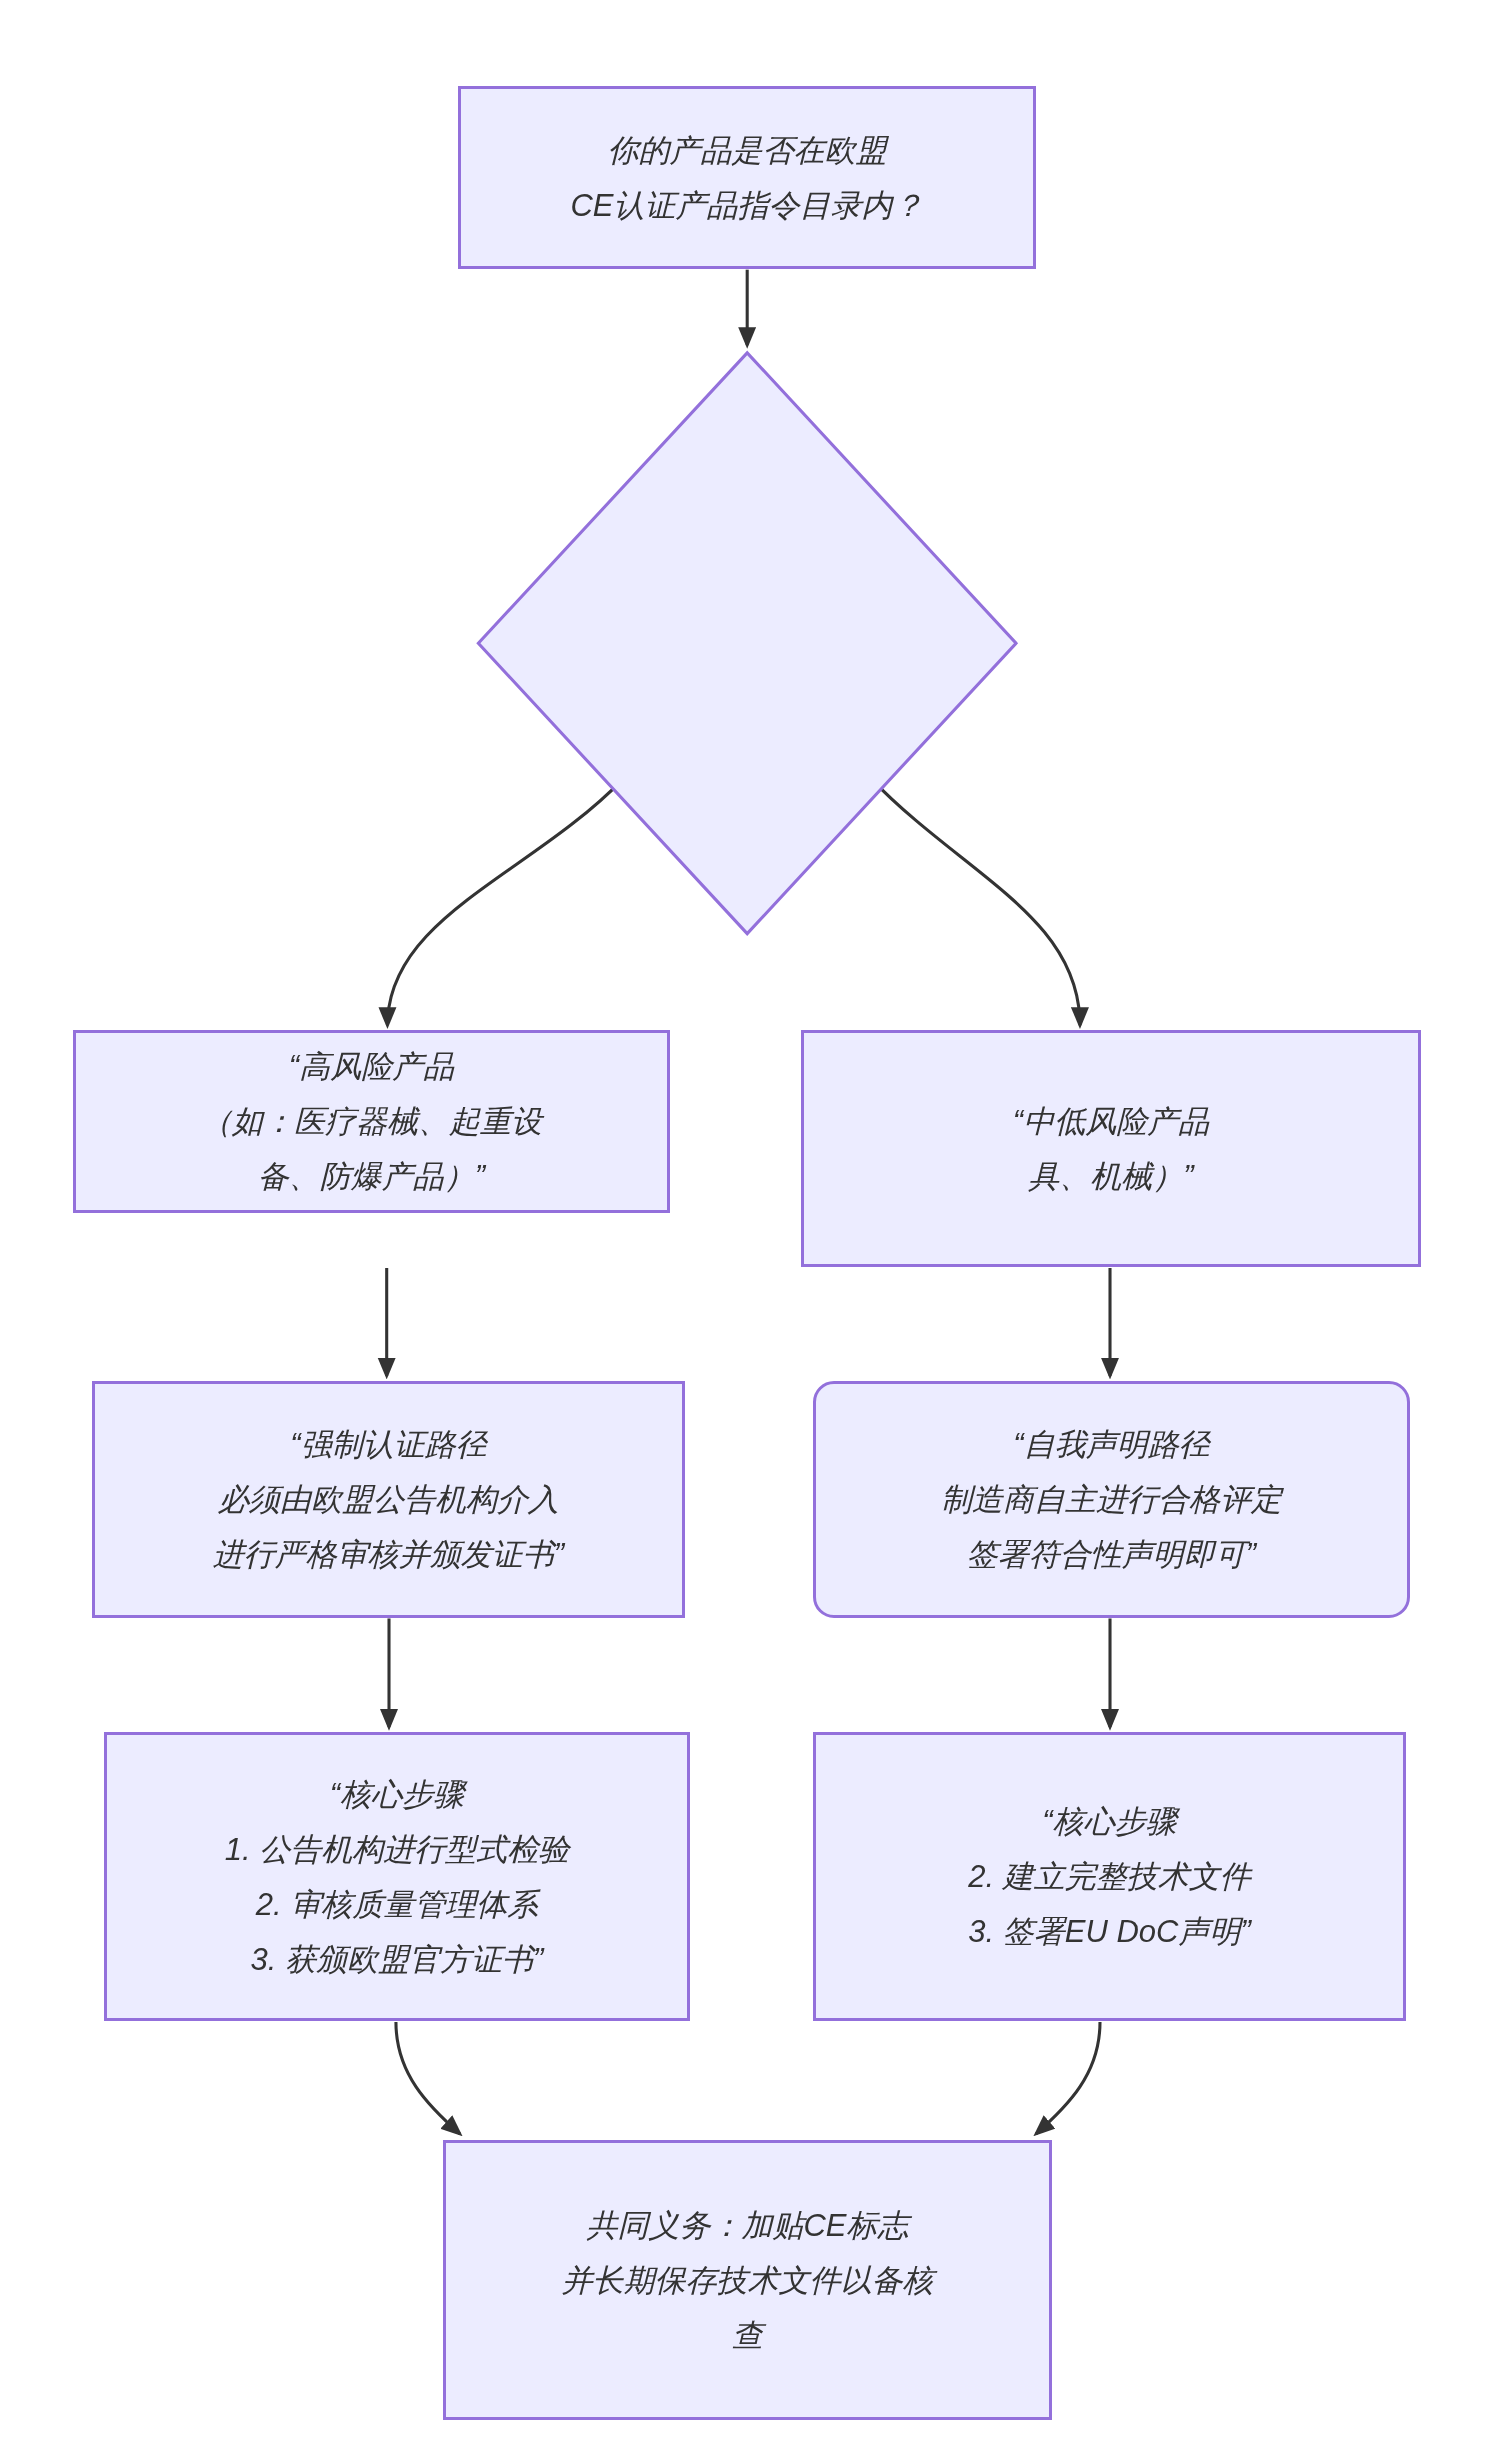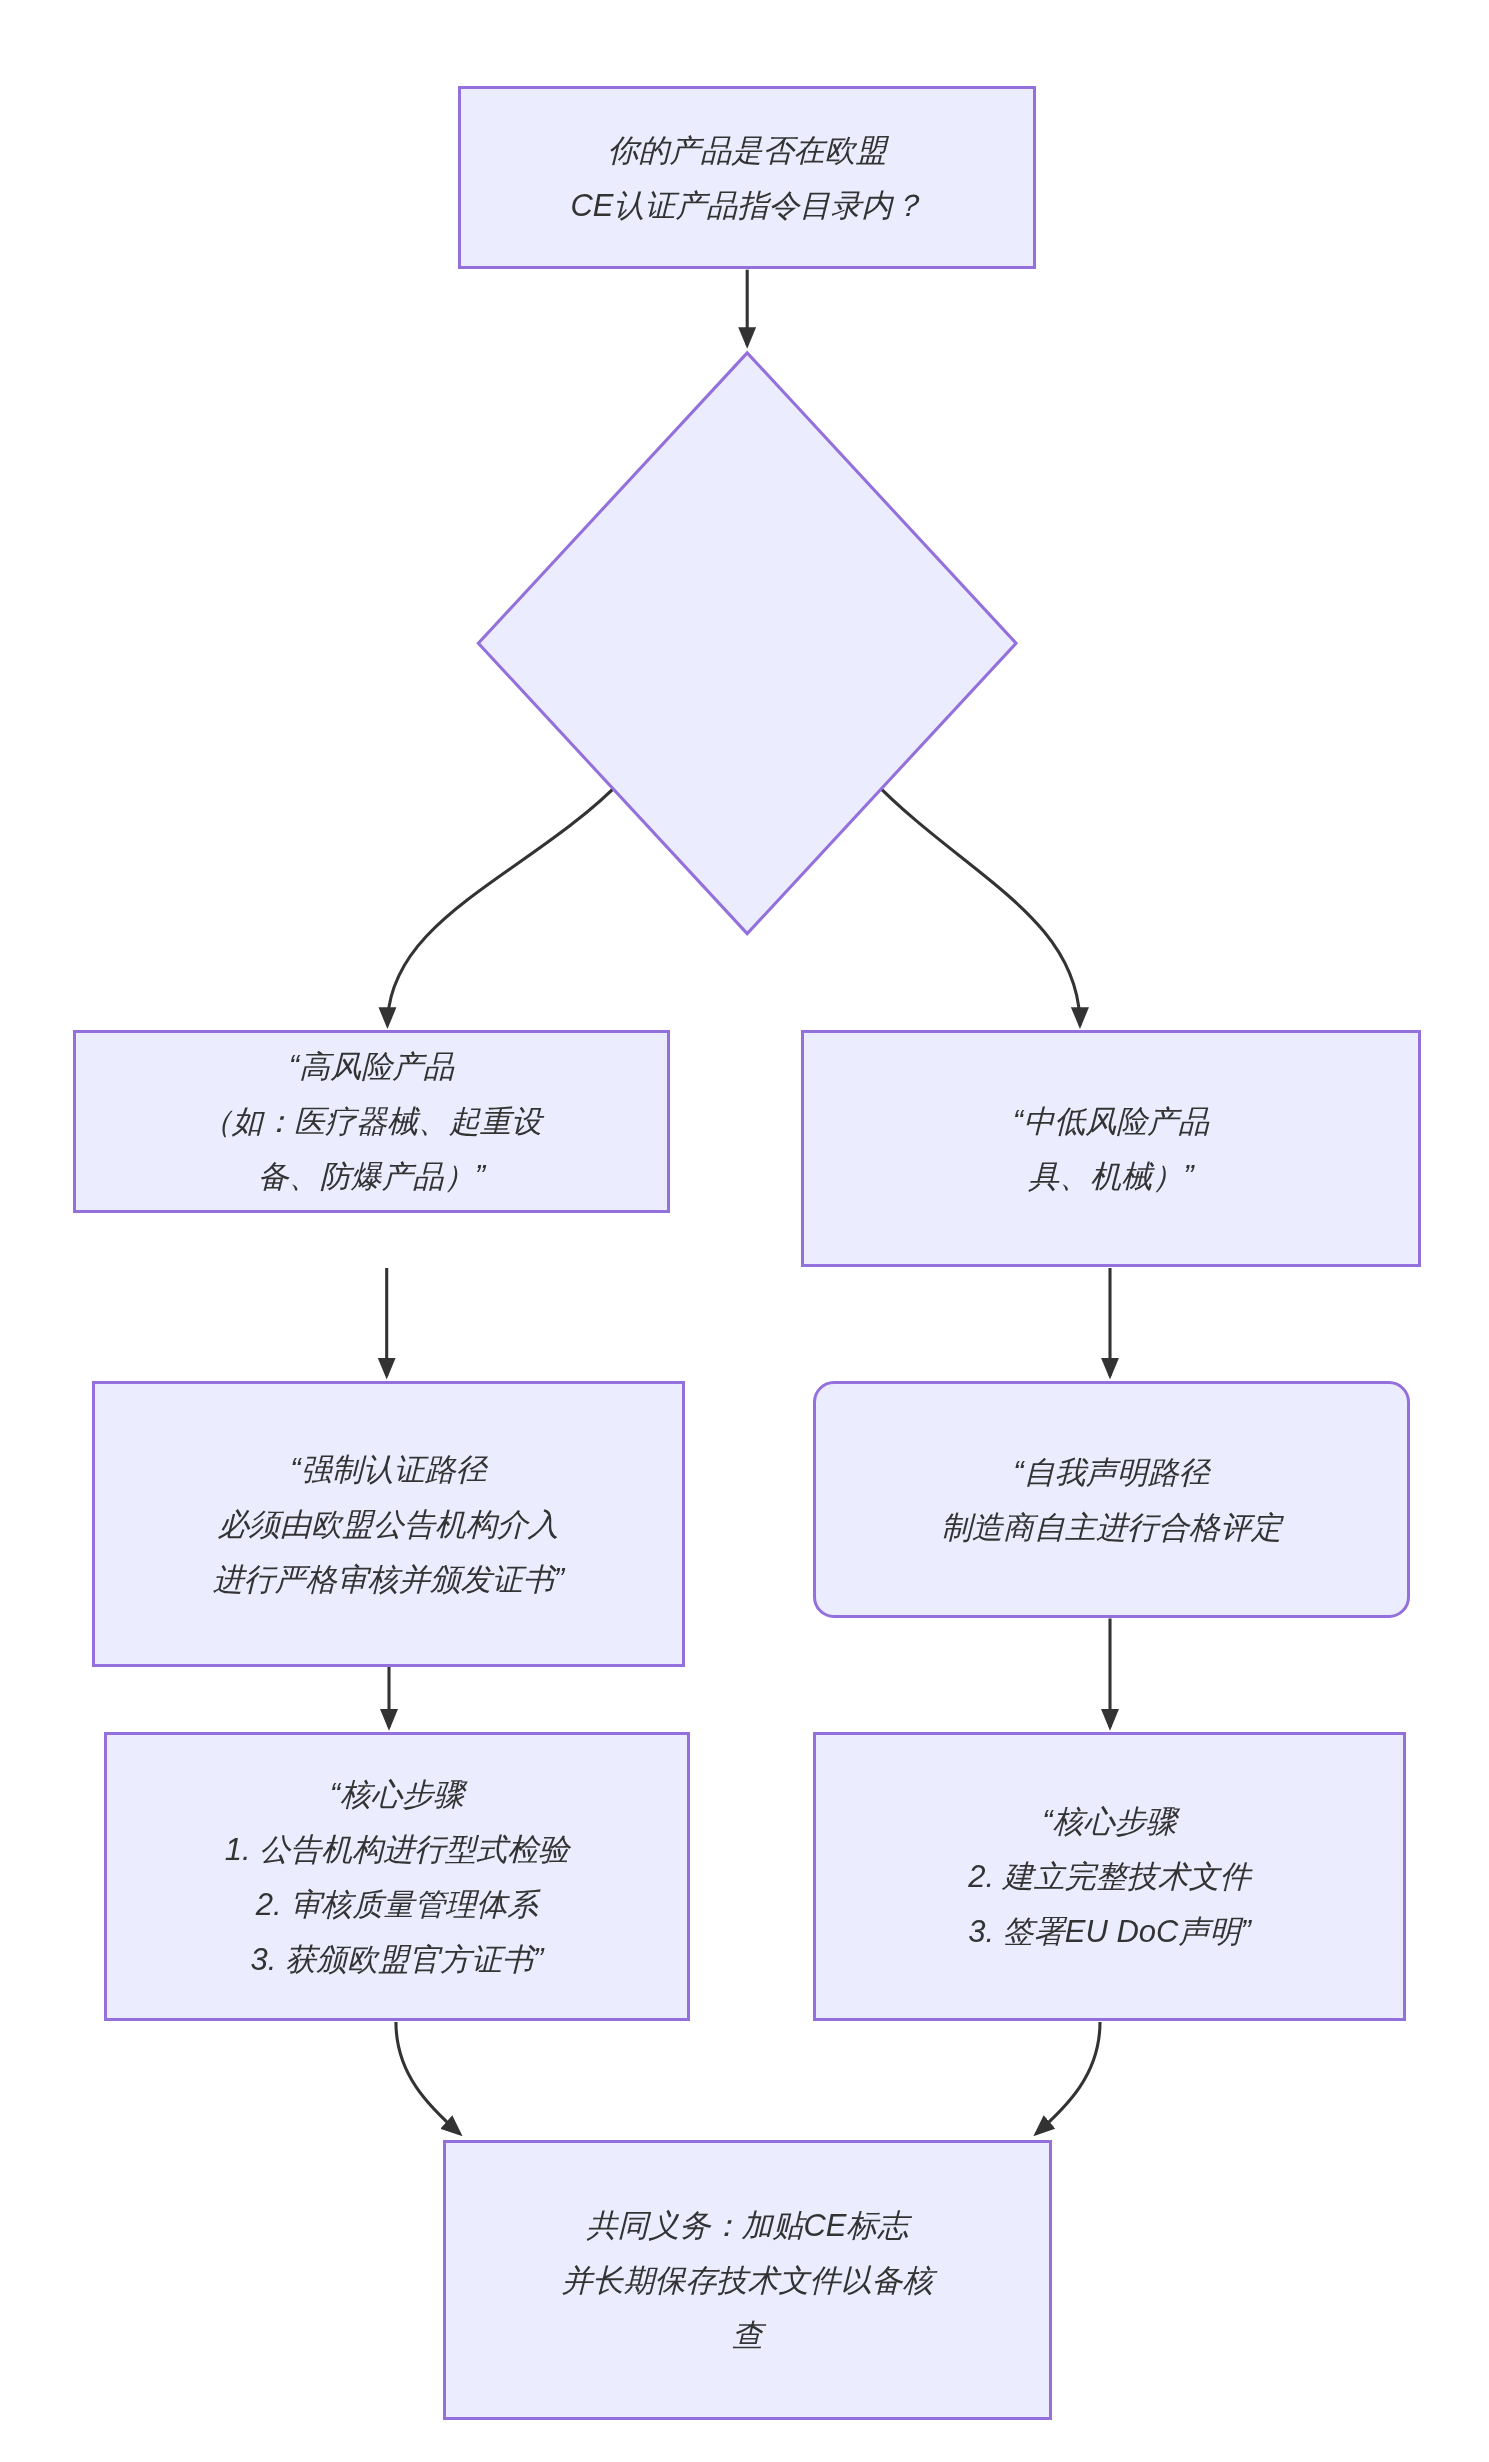--- a/index.html
+++ b/index.html
@@ -108,29 +108,30 @@
       <div class="label-line">“高风险产品</div>
       <div class="label-line">（如：医疗器械、起重设</div>
       <div class="label-line">备、防爆产品）”</div>
     </div>
 
   <div class="node" style="left:801px; top:1030px; width:620px; height:237px;">
       <div class="label-line">“中低风险产品</div>
       <div class="label-line">具、机械）”</div>
     </div>
 
-  <div class="node" style="left:92px; top:1381px; width:593px; height:286px;">
+  <div class="node" style="left:92px; top:1381px; width:593px; height:237px;">
       <div class="label-line">“强制认证路径</div>
       <div class="label-line">必须由欧盟公告机构介入</div>
       <div class="label-line">进行严格审核并颁发证书”</div>
     </div>
 
   <div class="node" style="left:813px; top:1381px; width:597px; height:237px;border-radius:21px;">
       <div class="label-line">“自我声明路径</div>
       <div class="label-line">制造商自主进行合格评定</div>
+      <div class="label-line">签署符合性声明即可”</div>
     </div>
 
   <div class="node" style="left:104px; top:1732px; width:586px; height:289px;">
       <div class="label-line">“核心步骤</div>
       <div class="label-line">1. 公告机构进行型式检验</div>
       <div class="label-line">2. 审核质量管理体系</div>
       <div class="label-line">3. 获颁欧盟官方证书”</div>
     </div>
 
   <div class="node" style="left:813px; top:1732px; width:593px; height:289px;">

